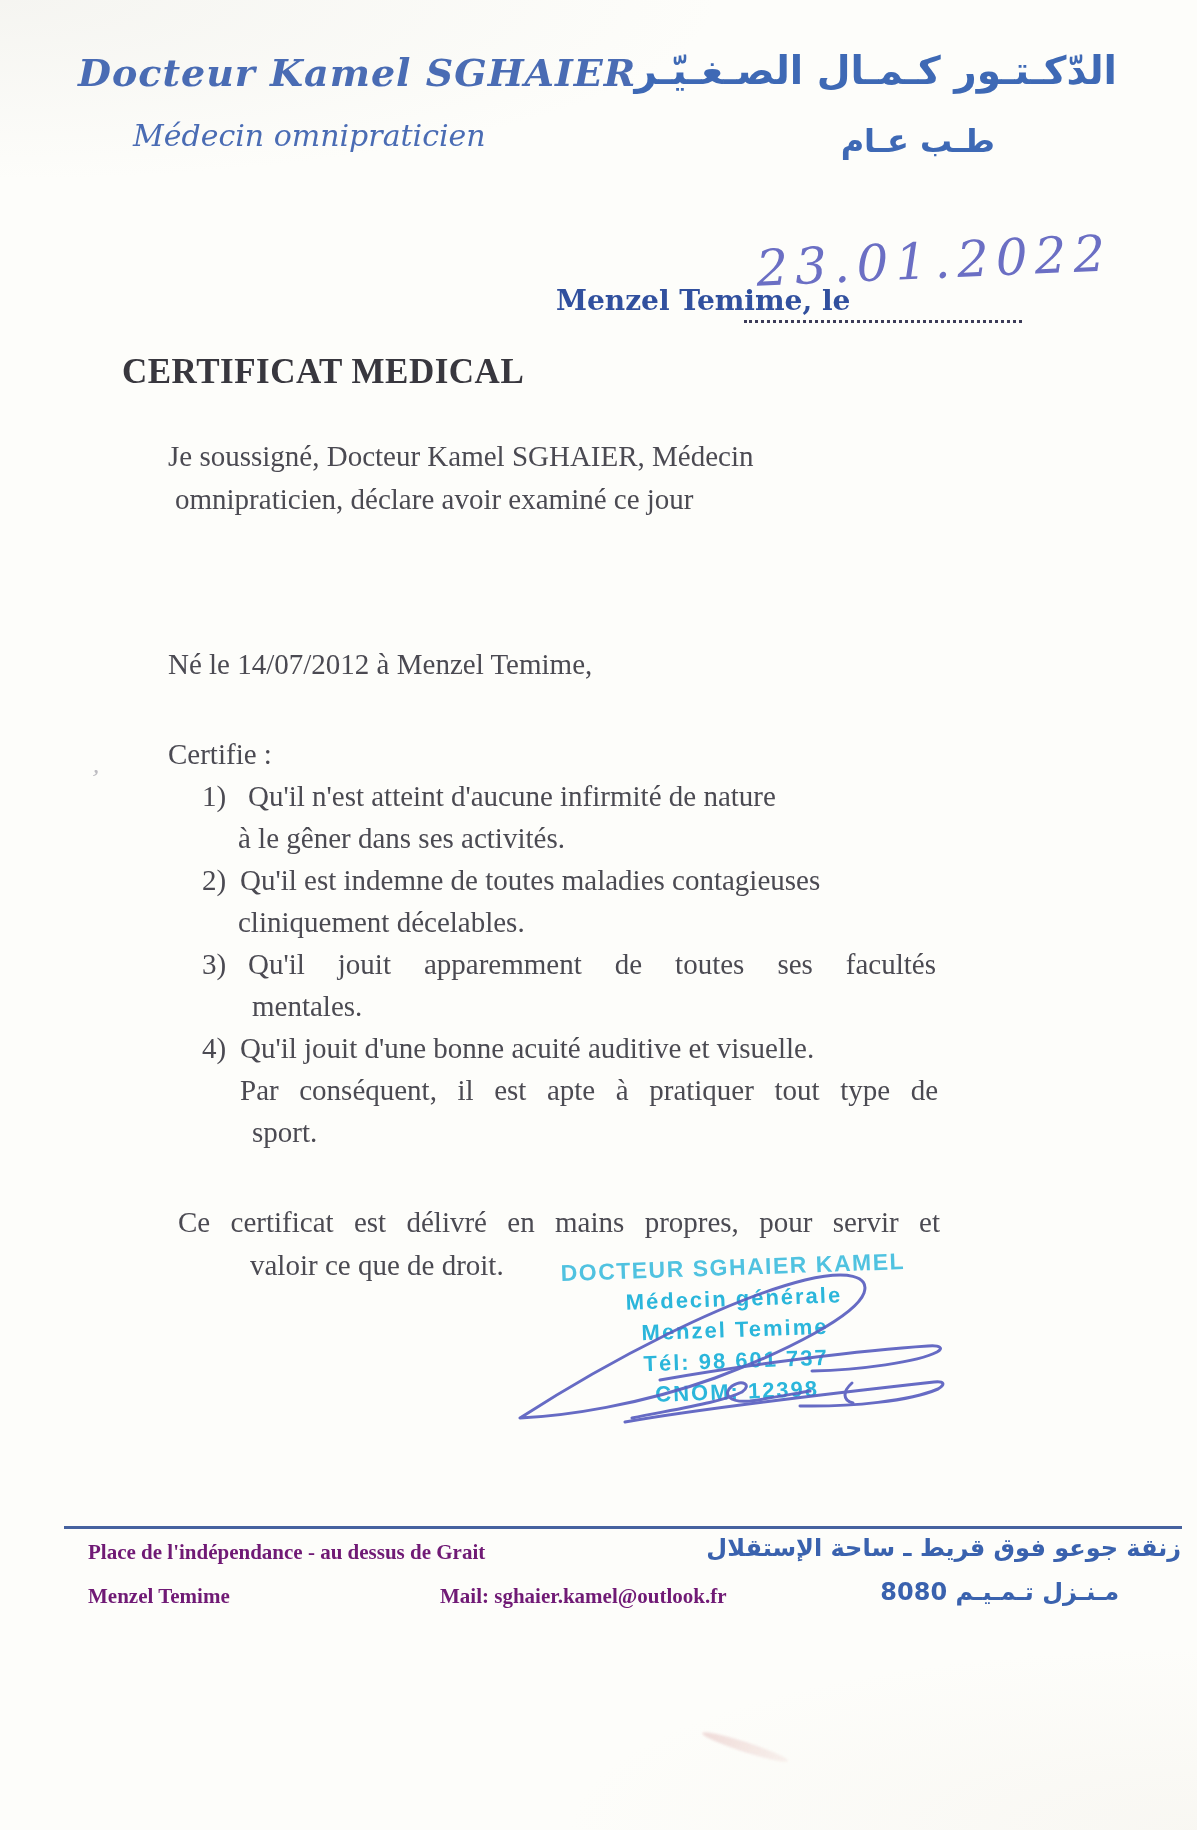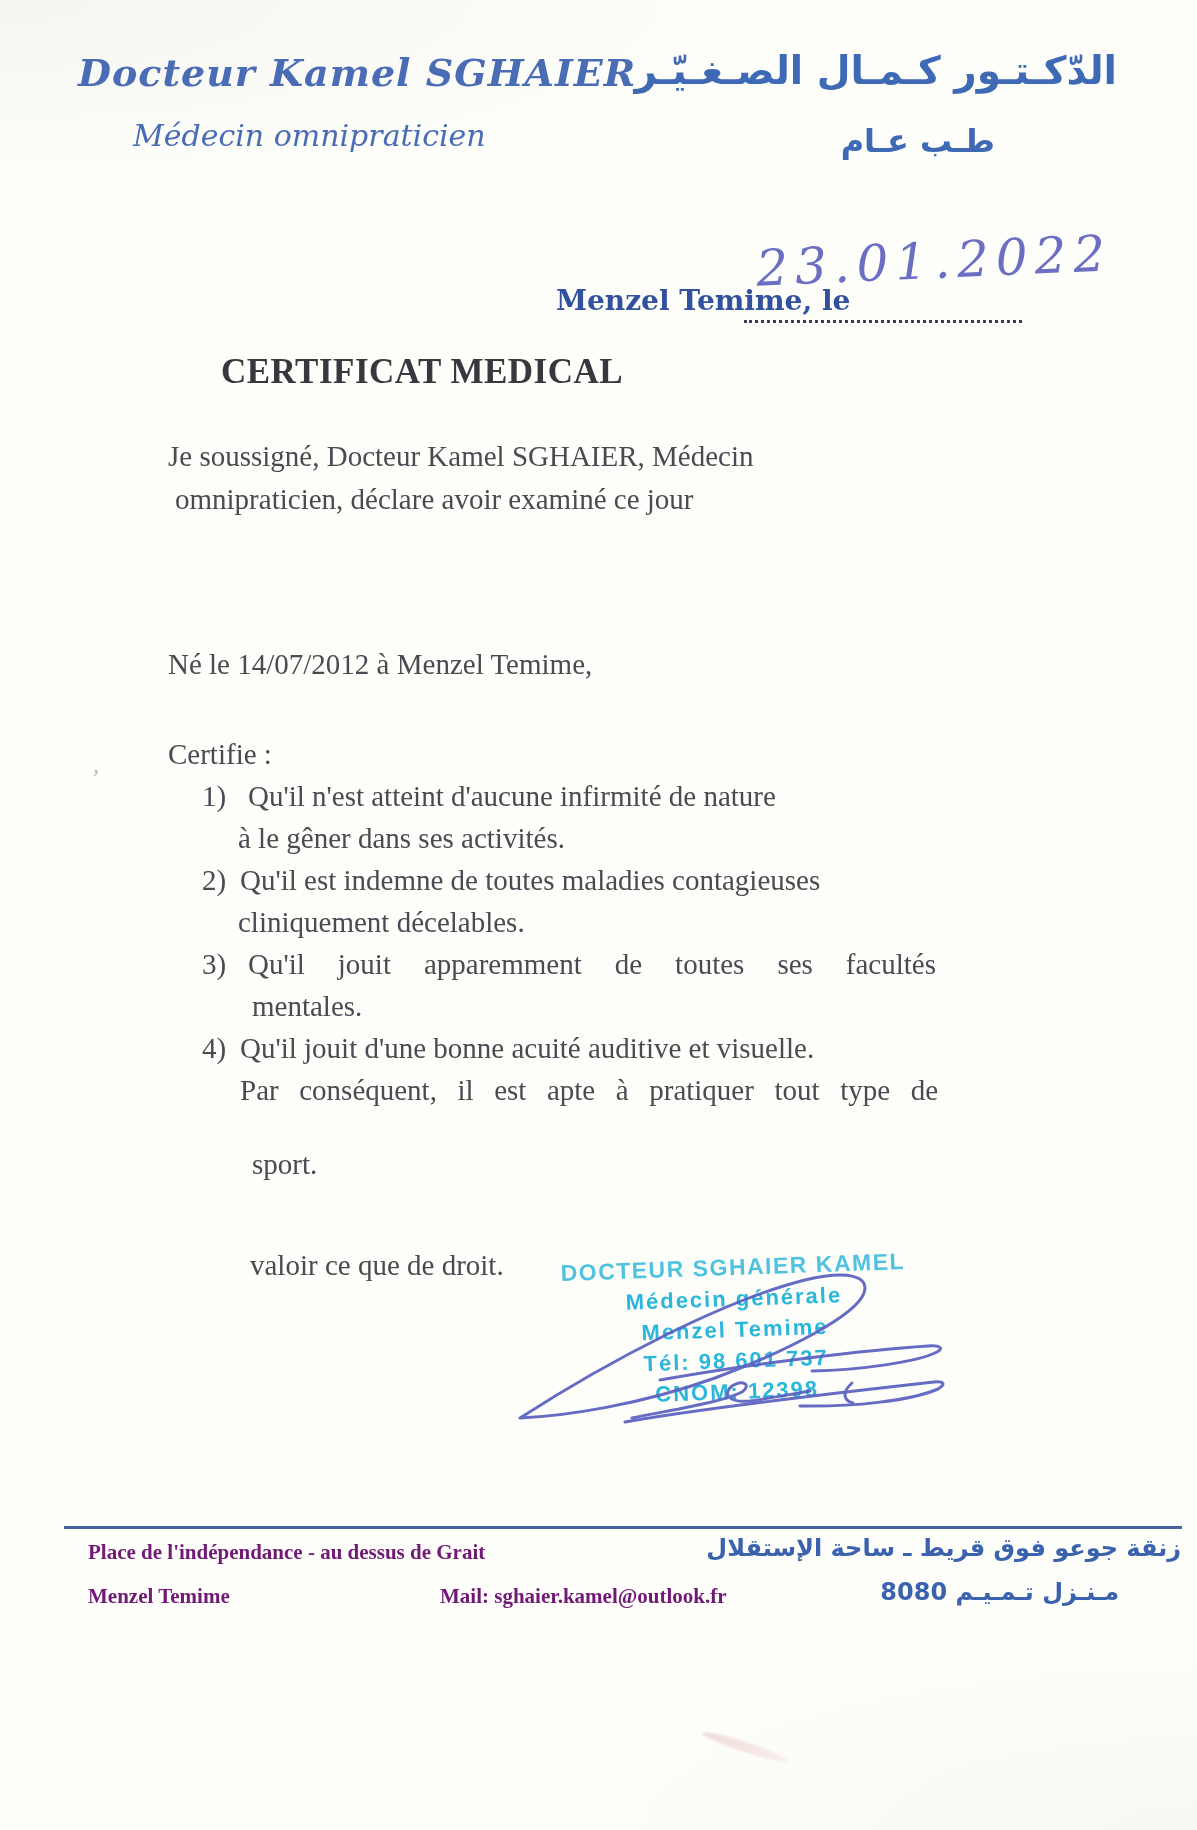--- a/index.html
+++ b/index.html
@@ -30,21 +30,21 @@
   
   .date-label { left:556px; top:284px; font-size:28px; font-weight:600;
                 font-family:"DejaVu Serif", serif; color:#31509e; }
   .date-dots  { left:744px; top:290px; width:278px; height:30px;
                 border-bottom:3px dotted #3c3c58; }
   .date-hand  { left:756px; top:232px; font-size:50px; letter-spacing:7px;
                 font-family:"DejaVu Serif", serif; font-style:italic; color:#6b6fc4;
                 transform:rotate(-2.5deg); }
 
   
-  .doc-title { left:122px; top:352px; width:600px; text-align:center; font-size:35px;
+  .doc-title { left:122px; top:352px; width:600px; text-align:left; font-size:35px;
                font-weight:bold; color:#38373e; letter-spacing:0.5px; }
   .b  { font-size:29px; color:#4b4a52; }
   .bb { font-weight:bold; color:#434249; }
   .just { white-space:normal; text-align:justify; text-align-last:justify; }
 
   
   .stamp { left:545px; top:1252px; width:380px; text-align:center;
            font-family:"Liberation Sans", sans-serif; font-weight:bold;
            color:#2bb6db; transform:rotate(-2deg); }
   .stamp div { font-size:22px; line-height:31px; letter-spacing:2px; white-space:nowrap; }
@@ -95,22 +95,23 @@
   <div class="abs b" style="left:240px; top:864px;">Qu'il est indemne de toutes maladies contagieuses</div>
   <div class="abs b" style="left:238px; top:906px;">cliniquement décelables.</div>
 
   <div class="abs b" style="left:202px; top:948px;">3)</div>
   <div class="abs b just" style="left:248px; top:948px; width:688px;">Qu'il jouit apparemment de toutes ses facultés</div>
   <div class="abs b" style="left:252px; top:990px;">mentales.</div>
 
   <div class="abs b" style="left:202px; top:1032px;">4)</div>
   <div class="abs b" style="left:240px; top:1032px;text-align:center;">Qu'il jouit d'une bonne acuité auditive et visuelle.</div>
   <div class="abs b just" style="left:240px; top:1074px; width:698px;">Par conséquent, il est apte à pratiquer tout type de</div>
-  <div class="abs b" style="left:252px; top:1148px;">sport.</div>
+  <div class="abs b" style="left:252px; top:1116px;">sport.</div>
 
+  <div class="abs b just" style="left:178px; top:1206px; width:762px;">Ce certificat est délivré en mains propres, pour servir et</div>
   <div class="abs b" style="left:250px; top:1249px;">valoir ce que de droit.</div>
 
   <div class="abs stamp">
     <div class="s1">DOCTEUR SGHAIER KAMEL</div>
     <div>Médecin générale</div>
     <div>Menzel Temime</div>
     <div>Tél: 98 601 737</div>
     <div>CNOM: 12398</div>
   </div>
 

